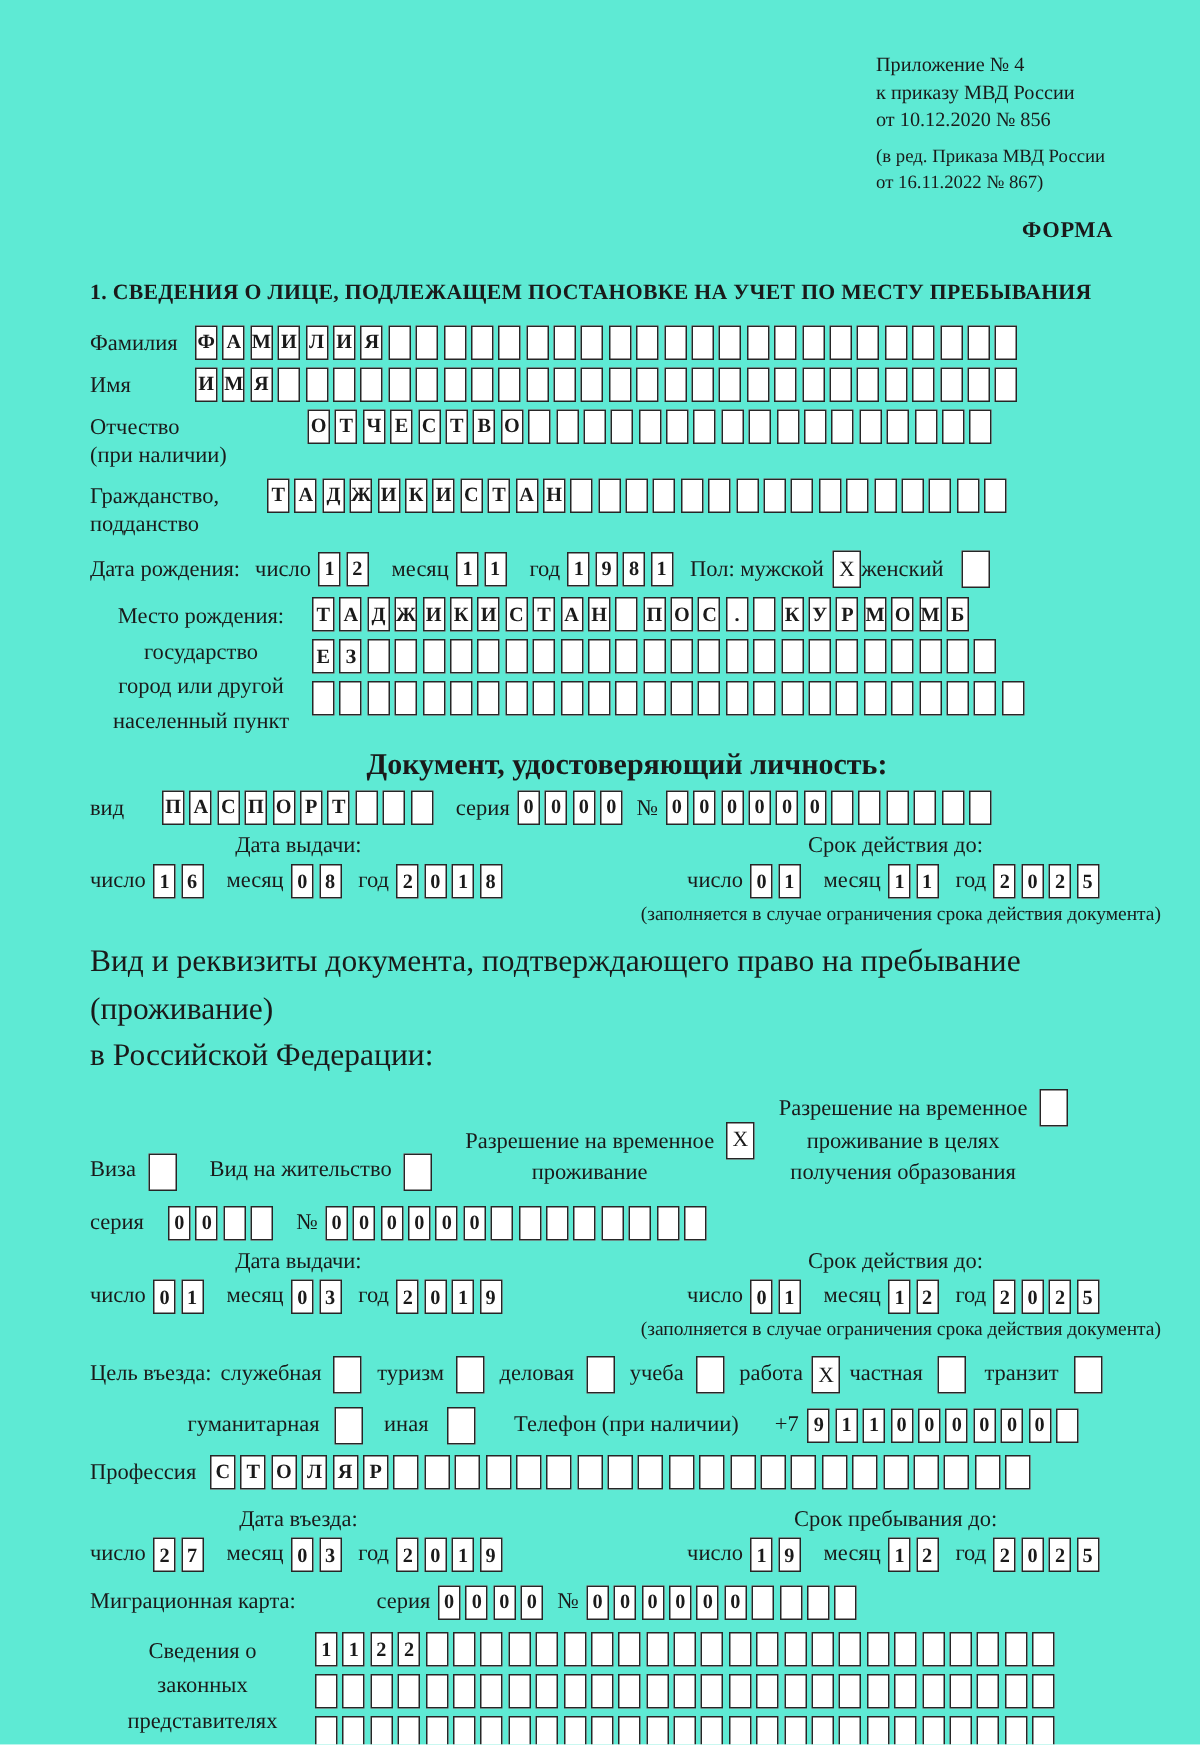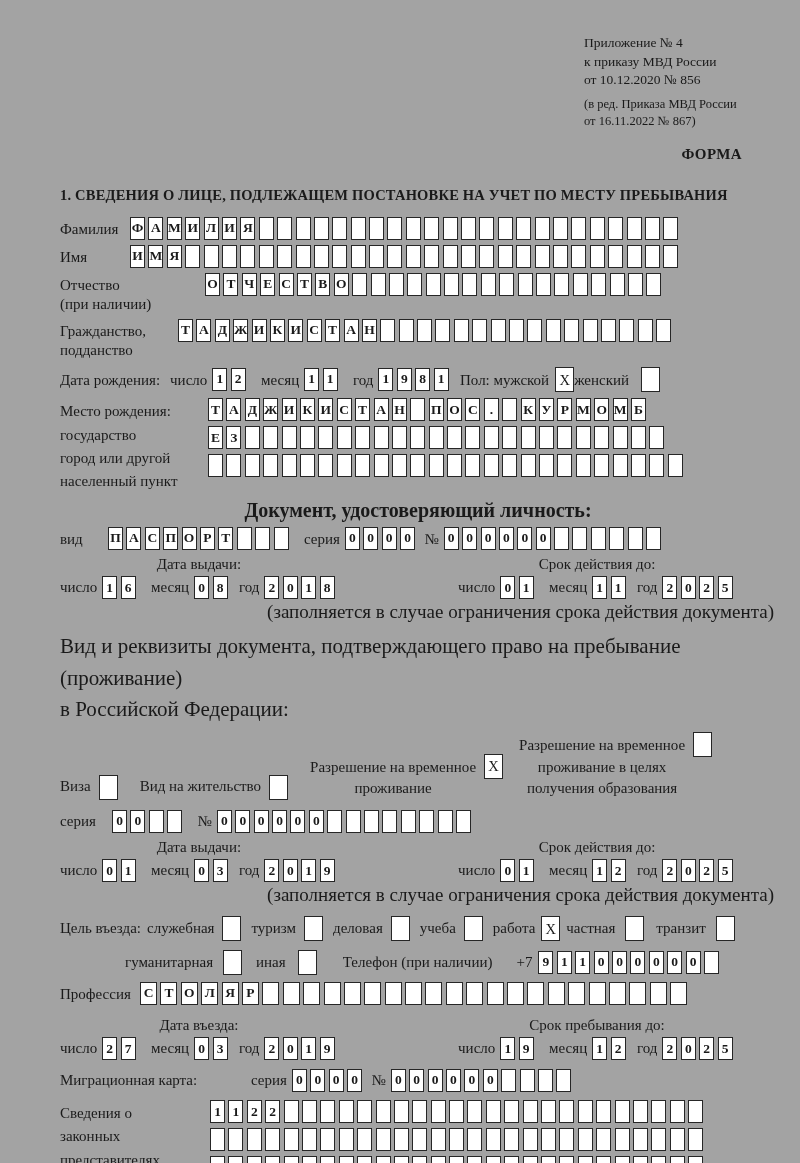--- a/index.html
+++ b/index.html
@@ -7,21 +7,21 @@
   body {
     width: 800px; height: 1163px;
     font-family: "Liberation Serif", "DejaVu Serif", serif;
     color: #1a1a1a;
   }
   .page {
     width: 800px; height: 1163px;
     padding: 34px 24px 0 60px;
     overflow: hidden;
     position: relative;
-    background: #a3a3a3;
+    background: #5eead4;
   }
   
   .annex { margin-left: auto; width: 192px; font-size: 13.5px; line-height: 1.38; }
   .annex .ln { white-space: nowrap; }
   .annex .note { font-size: 12.5px; margin-top: 6px; }
   .forma { text-align: right; padding-right: 34px; font-weight: bold; font-size: 15px; margin-top: 16px; letter-spacing: .4px; }
 
   .title { text-align: center; font-weight: bold; font-size: 15.5px; line-height: 1.55; margin-top: 16px; }
   .title .blank { display: inline-block; width: 46px; border-bottom: 2px solid #222; height: 14px; margin-left: 6px; }
   .section { font-weight: bold; font-size: 14.5px; margin-top: 24px; letter-spacing: .2px; }
@@ -46,32 +46,32 @@
   .c23 .cell { width: 17px; }
   .checkbox {
     width: 19px; height: 25px;
     border: 1.6px solid #262626;
     display: inline-flex; align-items: center; justify-content: center;
     font-size: 14.5px; flex: 0 0 auto; background: #fff;
   }
 
   
   .twocol { display: flex; align-items: flex-start; margin-top: 6px; font-size: 15px; }
-  .twocol .labels { flex: 0 0 auto; line-height: 1.55; padding-top: 2px; }
+  .twocol .labels { flex: 0 0 auto; line-height: 1.55; padding-top: 2px; text-align: center; }
   .twocol .grid .cells { margin-bottom: 5px; }
 
   .center-bold { text-align: center; font-weight: bold; font-size: 20px; margin-top: 6px; }
 
   
   .dd { display: flex; justify-content: space-between; margin-top: 6px; font-size: 15px; }
   .dd-title { text-align: center; font-size: 15px; margin-bottom: 3px; }
   .dd-fields { display: flex; align-items: center; }
   .dlabel { margin: 0 5px 0 0; }
   .dgap { margin-left: 12px; }
-  .note-right { text-align: right; font-size: 19px; margin-top: 2px; padding-right: 2px; }
+  .note-right { text-align: right; font-size: 13px; margin-top: 2px; padding-right: 2px; }
 
   .para { font-size: 21px; margin-top: 8px; line-height: 1.5; }
 
   .cb-row { display: flex; align-items: flex-end; margin-top: 6px; font-size: 15px; }
   .cb-item { display: flex; align-items: flex-start; }
   .cb-item .cb-label { padding-top: 3px; margin-right: 8px; }
   .cb-label.centered { text-align: center; line-height: 1.45; }
   .inline-gap { margin-left: 22px; }
 </style>
 </head>

